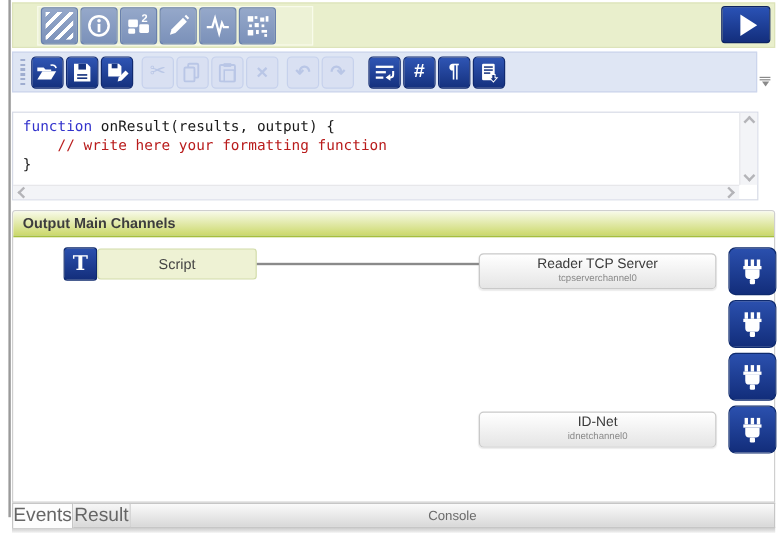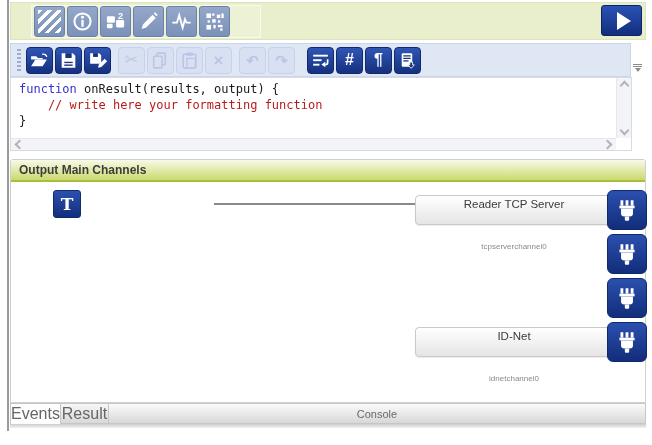--- a/index.html
+++ b/index.html
@@ -32,21 +32,21 @@
   .g-x{font-size:17px;font-weight:bold;line-height:1;}
   .g-undo{font-size:15px;font-weight:bold;line-height:1;}
   .g-hash{font-size:16px;font-weight:bold;color:#fff;line-height:1;}
   .g-pil{font-size:16px;font-weight:bold;color:#fff;line-height:1;}
   .sep{width:5px;}
   .overflow-widget{position:absolute;right:4px;top:64px;width:9px;height:8px;}
   .overflow-widget .l{height:1px;background:#8a8a8a;margin-bottom:1px;}
   .overflow-widget .tri{width:0;height:0;border-left:3px solid transparent;border-right:3px solid transparent;border-top:4px solid #8a8a8a;margin:1px auto 0;}
 
   
-  .code-editor{width:620px;height:72px;background:#fff;border:1px solid #d7dbe6;position:relative;box-sizing:content-box;}
+  .code-editor{width:620px;height:72px;background:#fff;border:1px solid #d7dbe6;position:relative;box-sizing:content-box;margin-top:16px;}
   .code-lines{padding:3px 0 0 8px;font-family:"DejaVu Sans Mono",monospace;font-size:12px;line-height:16px;color:#1a1a1a;}
   .code-line{white-space:pre;}
   .kw{color:#3333cc;}
   .cm{color:#b91c1c;}
   .vsb{position:absolute;top:0;right:0;bottom:12px;width:15px;background:#f3f4f7;border-left:1px solid #e7e7ea;
     display:flex;flex-direction:column;justify-content:space-between;align-items:center;padding:4px 0;box-sizing:border-box;}
   .hsb{position:absolute;left:0;right:15px;bottom:0;height:12px;background:#f3f4f7;border-top:1px solid #e7e7ea;
     display:flex;justify-content:space-between;align-items:center;padding:0 5px;box-sizing:border-box;}
   .chev{display:inline-block;width:5px;height:5px;border-right:2px solid #b4b4b8;border-bottom:2px solid #b4b4b8;}
   .chev.up{transform:rotate(-135deg);}
@@ -60,24 +60,24 @@
     border-radius:2px 2px 0 0;font-size:12px;font-weight:bold;color:#3d3d3d;line-height:20px;padding-left:8px;}
   .canvas{position:relative;height:219px;}
   .script-icon{position:absolute;left:42px;top:8px;width:28px;height:28px;border-radius:3px;border:1px solid #0f2a6e;
     background:linear-gradient(#2b50ae,#132e7b);color:#fff;font-family:"DejaVu Serif",serif;font-weight:bold;font-size:17px;
     display:flex;align-items:center;justify-content:center;box-sizing:border-box;}
   .script-label{position:absolute;left:70px;top:9px;width:133px;height:26px;background:#eef2d4;border:1px solid #d2dcaa;
     border-radius:3px;display:flex;align-items:center;justify-content:center;font-size:12px;color:#444;box-sizing:border-box;}
   .arrow-line{position:absolute;left:203px;top:21px;width:208px;height:2px;background:#8a8a8a;}
   .arrow-head{position:absolute;left:410px;top:17px;width:0;height:0;border-left:10px solid #8a8a8a;
     border-top:5px solid transparent;border-bottom:5px solid transparent;}
-  .channel-box{position:absolute;left:404px;width:198px;height:30px;background:linear-gradient(#ffffff,#e5e5e5);
+  .channel-box{position:absolute;left:388px;width:198px;height:30px;background:linear-gradient(#ffffff,#e5e5e5);
     border:1px solid #c9c9c9;border-radius:4px;text-align:center;box-sizing:border-box;box-shadow:0 1px 1px rgba(0,0,0,0.08);}
   .channel-title{font-size:11.5px;color:#3a3a3a;line-height:13px;margin-top:2px;}
-  .channel-sub{font-size:8px;color:#8a8a8a;line-height:9px;margin-top:31px;}
+  .channel-sub{font-size:8px;color:#8a8a8a;line-height:9px;}
   .plug-btn{position:absolute;left:596px;width:40px;height:40px;border-radius:6px;border:1px solid #0e2a6e;
     background:linear-gradient(#2b50ae,#122d7a);display:flex;align-items:center;justify-content:center;box-sizing:border-box;}
 
   
   .bottom-row{display:flex;width:636px;height:21px;}
   .tab{font-size:16px;font-weight:normal;color:#666;display:flex;align-items:center;justify-content:center;box-sizing:border-box;}
   .tab.active{width:51px;background:#fdfdfd;border:1px solid #c6c6c6;border-bottom:none;}
   .tab.inactive{width:48px;background:linear-gradient(#f6f6f6,#d9d9d9);border:1px solid #c6c6c6;border-left:none;}
   .console-bar{flex:1;background:linear-gradient(#fafafa,#d8d8d8);border:1px solid #c6c6c6;border-left:none;
     display:flex;align-items:center;justify-content:center;font-size:11px;font-weight:normal;color:#6a6a6a;box-sizing:border-box;}
@@ -250,20 +250,21 @@
       <span class="chev left"></span>
       <span class="chev right"></span>
     </div>
   </div>
 
   <div class="output-panel">
     <div class="panel-header">Output Main Channels</div>
     <div class="canvas">
 
       <div class="script-icon">T</div>
+      <div class="script-label">Script</div>
 
       <div class="arrow-line"></div>
       <div class="arrow-head"></div>
 
       <div class="channel-box" style="top:13px">
         <div class="channel-title">Reader TCP Server</div>
         <div class="channel-sub">tcpserverchannel0</div>
       </div>
       <div class="plug-btn" style="top:8px">
         <svg width="26" height="26" viewBox="0 0 24 24">

